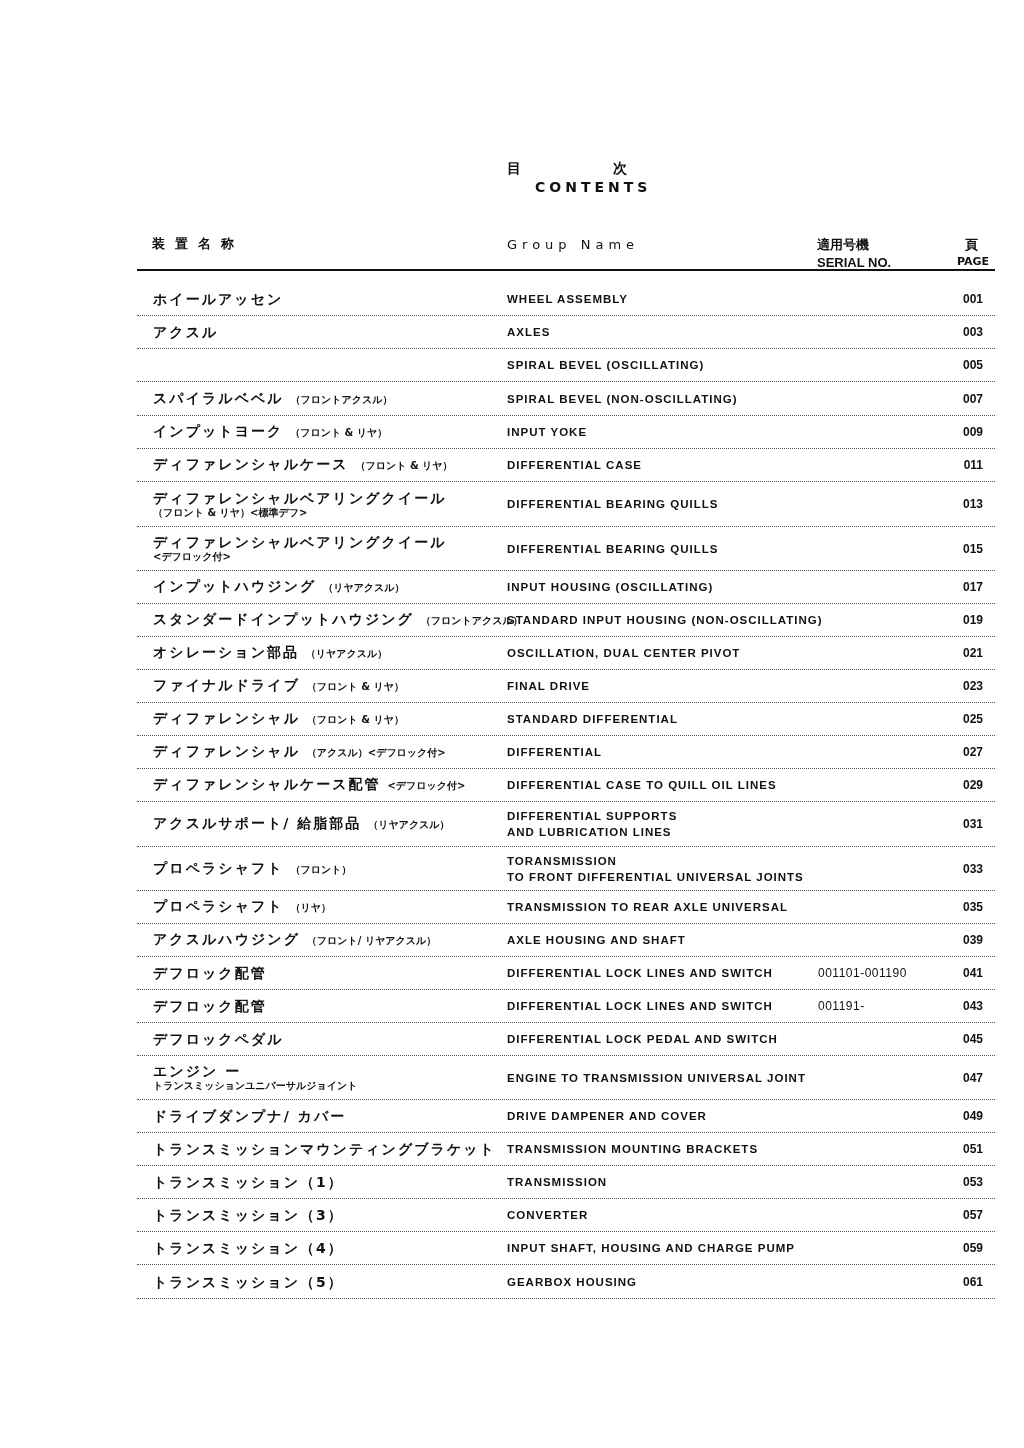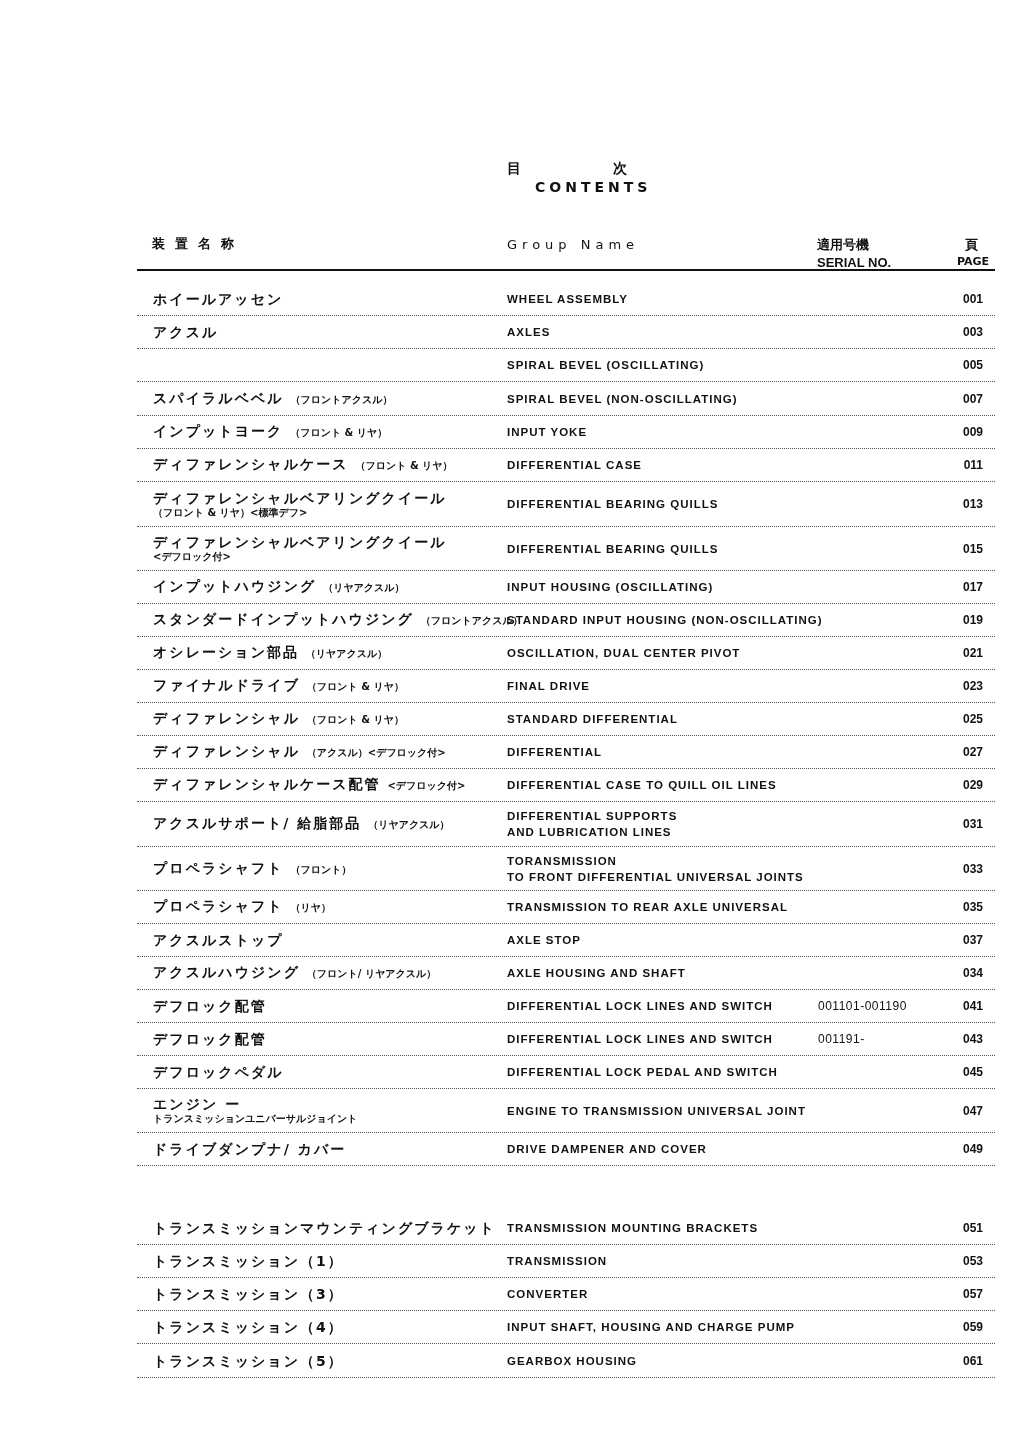--- a/index.html
+++ b/index.html
@@ -255,41 +255,29 @@
     </div>
     <div class="cell en">
       <span>TRANSMISSION TO REAR AXLE UNIVERSAL</span>
 
     </div>
     <div class="cell serial"></div>
     <div class="cell pg">035</div>
   </div>
       <div class="row" style="height: 33px;">
     <div class="cell jp">
-      <span class="main-line"><span>アクスルストップ</span> </span>
-
-    </div>
-    <div class="cell en">
-      <span>AXLE STOP</span>
-
-    </div>
-    <div class="cell serial"></div>
-    <div class="cell pg">037</div>
-  </div>
-      <div class="row" style="height: 33px;">
-    <div class="cell jp">
       <span class="main-line"><span>アクスルハウジング</span> <span class="sub">（フロント/ リヤアクスル）</span></span>
 
     </div>
     <div class="cell en">
       <span>AXLE HOUSING AND SHAFT</span>
 
     </div>
     <div class="cell serial"></div>
-    <div class="cell pg">034</div>
+    <div class="cell pg">039</div>
   </div>
       <div class="row" style="height: 33px;">
     <div class="cell jp">
       <span class="main-line"><span>デフロック配管</span> </span>
 
     </div>
     <div class="cell en">
       <span>DIFFERENTIAL LOCK LINES AND SWITCH</span>
 
     </div>
@@ -337,21 +325,21 @@
       <span class="main-line"><span>ドライブダンプナ/ カバー</span> </span>
 
     </div>
     <div class="cell en">
       <span>DRIVE DAMPENER AND COVER</span>
 
     </div>
     <div class="cell serial"></div>
     <div class="cell pg">049</div>
   </div>
-      <div class="row" style="height: 33px; margin-top: 46px;">
+      <div class="row" style="height: 33px;">
     <div class="cell jp">
       <span class="main-line"><span>トランスミッションマウンティングブラケット</span> </span>
 
     </div>
     <div class="cell en">
       <span>TRANSMISSION MOUNTING BRACKETS</span>
 
     </div>
     <div class="cell serial"></div>
     <div class="cell pg">051</div>

